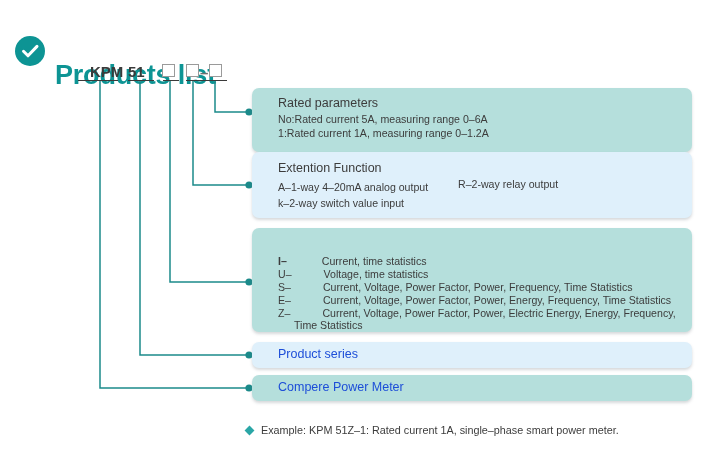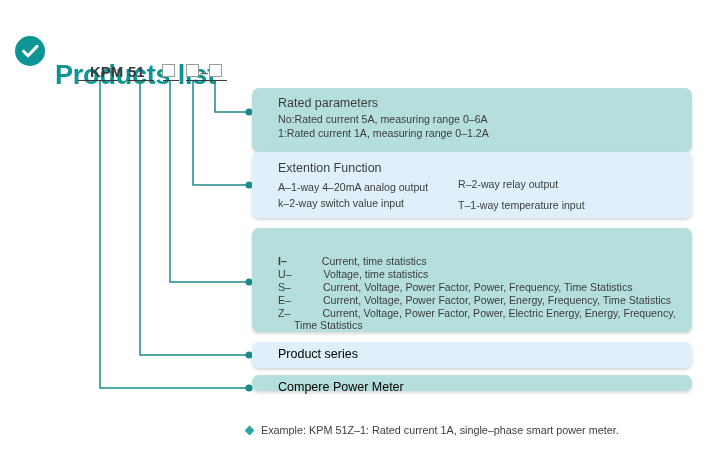--- a/index.html
+++ b/index.html
@@ -56,30 +56,30 @@
     position:absolute;left:26px;font-size:12.5px;color:#3c3c3c;
     line-height:15px;white-space:nowrap;
   }
   .box-line{
     position:absolute;left:26px;font-size:10.6px;color:#3c3c3c;
     line-height:13px;white-space:nowrap;
   }
   .box-line.b{font-weight:bold;}
   .box-line .tail{font-weight:normal;margin-left:32px;}
   .bar-label{
-    position:absolute;left:26px;font-size:12.5px;color:#000000;
+    position:absolute;left:26px;font-size:12.5px;color:#1d4ed8;
     line-height:15px;white-space:nowrap;
   }
 
   
   #box-rated{top:88px;height:64px;}
   #box-ext{top:152px;height:66px;}
   #box-func{top:228px;height:104px;}
   #box-series{top:342px;height:26px;}
-  #box-meter{top:375px;height:16px;}
+  #box-meter{top:375px;height:26px;}
 
   
   .footer{position:absolute;left:246px;top:424px;display:flex;align-items:center;gap:8px;}
   .diamond{
     width:7px;height:7px;background:#2aa6a6;
     transform:rotate(45deg);flex:0 0 auto;
   }
   .footer-text{font-size:10.8px;color:#3c3c3c;line-height:13px;white-space:nowrap;}
 </style>
 </head>
@@ -132,21 +132,20 @@
     <div class="box-title" style="top:8px">Rated parameters</div>
     <div class="box-line" style="top:25px">No:Rated current 5A, measuring range 0–6A</div>
     <div class="box-line" style="top:39px">1:Rated current 1A, measuring range 0–1.2A</div>
   </div>
 
   <div class="box blue" id="box-ext">
     <div class="box-title" style="top:9px">Extention Function</div>
     <div class="box-line" style="top:29px">A–1-way 4–20mA analog output</div>
     <div class="box-line" style="top:45px">k–2-way switch value input</div>
     <div class="box-line" style="top:26px;left:206px">R–2-way relay output</div>
-    <div class="box-line" style="top:47px;left:206px">T–1-way temperature input</div>
   </div>
 
   <div class="box teal" id="box-func">
 
     <div class="box-line b" style="top:27px"><span>I–</span><span class="tail"> Current, time statistics</span></div>
     <div class="box-line" style="top:40px"><span>U–</span><span class="tail">Voltage, time statistics</span></div>
     <div class="box-line" style="top:53px"><span>S–</span><span class="tail">Current, Voltage, Power Factor, Power, Frequency, Time Statistics</span></div>
     <div class="box-line" style="top:79px"><span>Z–</span><span class="tail">Current, Voltage, Power Factor, Power, Electric Energy, Energy, Frequency,</span></div>
     <div class="box-line" style="top:66px"><span>E–</span><span class="tail">Current, Voltage, Power Factor, Power, Energy, Frequency, Time Statistics</span></div>
     <div class="box-line" style="top:91px;left:42px">Time Statistics</div>

